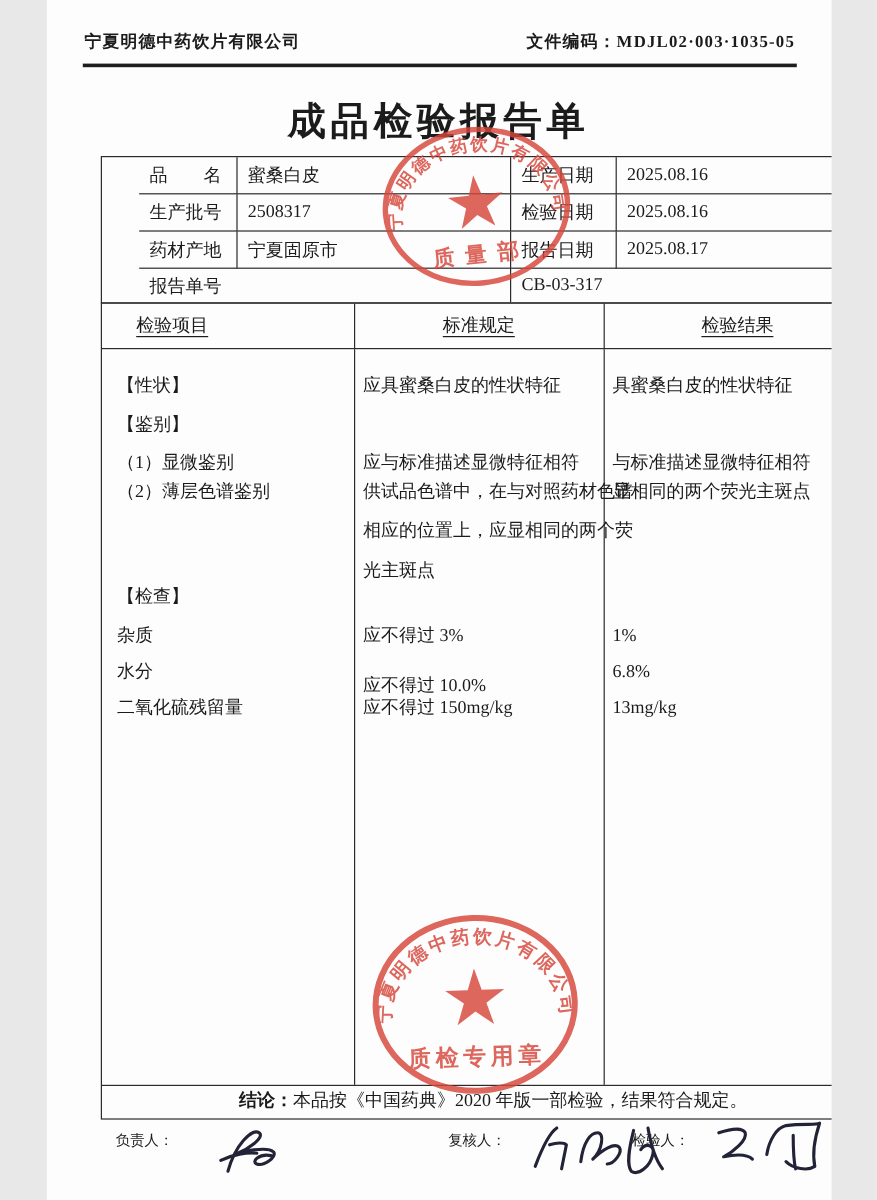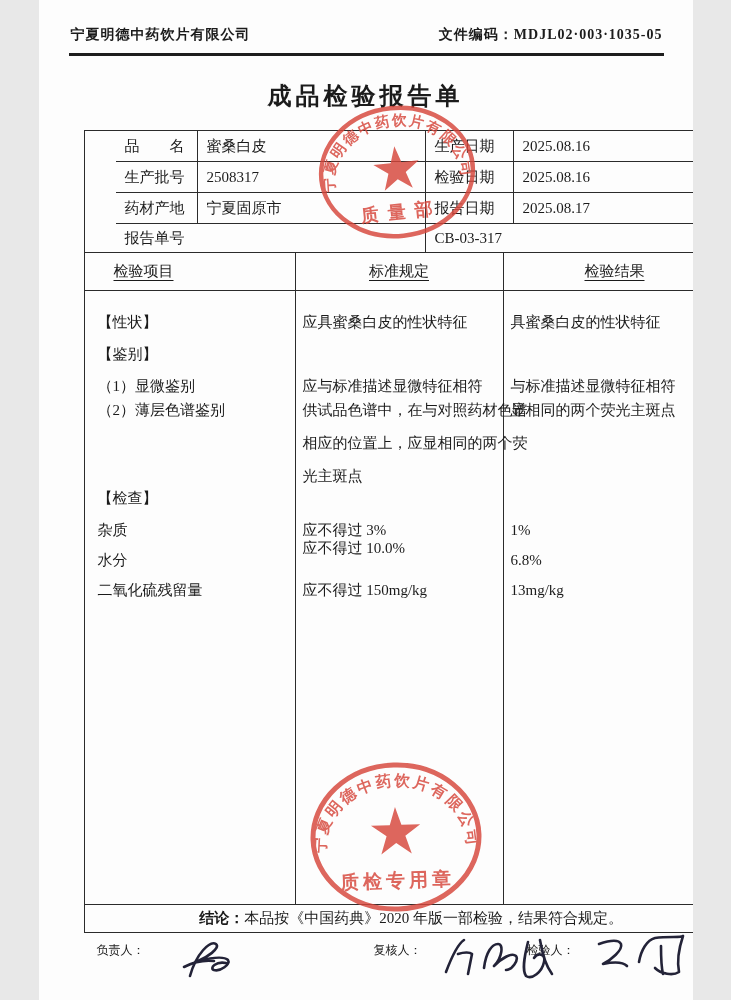--- a/index.html
+++ b/index.html
@@ -14,21 +14,21 @@
     position:absolute; left:32px; right:30px; top:26px;
     display:flex; justify-content:space-between; align-items:baseline;
     font-size:14px; font-weight:bold; letter-spacing:1px;
   }
   .header-rule {
     position:absolute; left:30px; right:29px; top:53px;
     border-top:3px solid #1e1e1e; height:0;
   }
   .title {
     position:absolute; top:80px; left:0; width:100%;
-    text-align:center; font-size:24px; font-weight:bold; letter-spacing:4px;
+    text-align:center; font-size:32px; font-weight:bold; letter-spacing:4px;
     margin:0; z-index:2;
   }
   
   .info-table {
     position:absolute; left:45px; top:130px; width:641px;
     display:grid; grid-template-columns:82px 228px 88px 243px;
     grid-template-rows:31px 31px 31px 28px;
     border:1px solid #2b2b2b; font-size:15px; background:transparent; z-index:2;padding-left:31px;
   }
   .info-table .cell {
@@ -146,21 +146,21 @@
         <div class="line" style="top:290px">二氧化硫残留量</div>
       </div>
 
       <div class="bcol std">
         <div class="line" style="top:22px">应具蜜桑白皮的性状特征</div>
         <div class="line" style="top:86px">应与标准描述显微特征相符</div>
         <div class="line" style="top:110px">供试品色谱中，在与对照药材色谱</div>
         <div class="line" style="top:143px">相应的位置上，应显相同的两个荧</div>
         <div class="line" style="top:176px">光主斑点</div>
         <div class="line" style="top:230px">应不得过 3%</div>
-        <div class="line" style="top:248px">应不得过 10.0%</div>
+        <div class="line" style="top:272px">应不得过 10.0%</div>
         <div class="line" style="top:290px">应不得过 150mg/kg</div>
       </div>
 
       <div class="bcol res">
         <div class="line" style="top:22px">具蜜桑白皮的性状特征</div>
         <div class="line" style="top:86px">与标准描述显微特征相符</div>
         <div class="line" style="top:110px">显相同的两个荧光主斑点</div>
         <div class="line" style="top:230px">1%</div>
         <div class="line" style="top:260px">6.8%</div>
         <div class="line" style="top:290px">13mg/kg</div>

